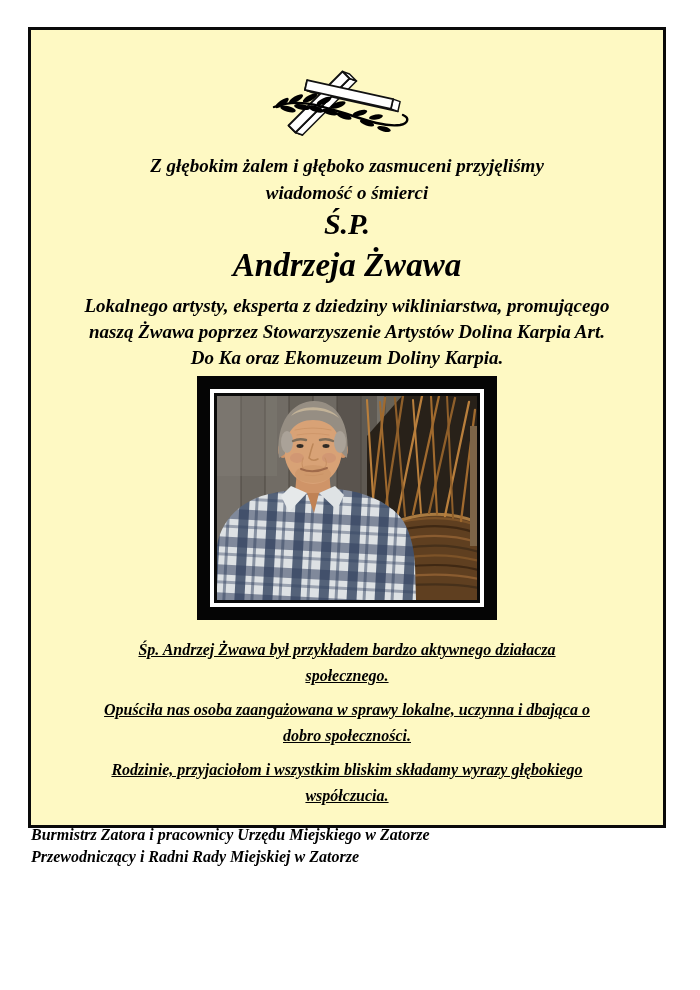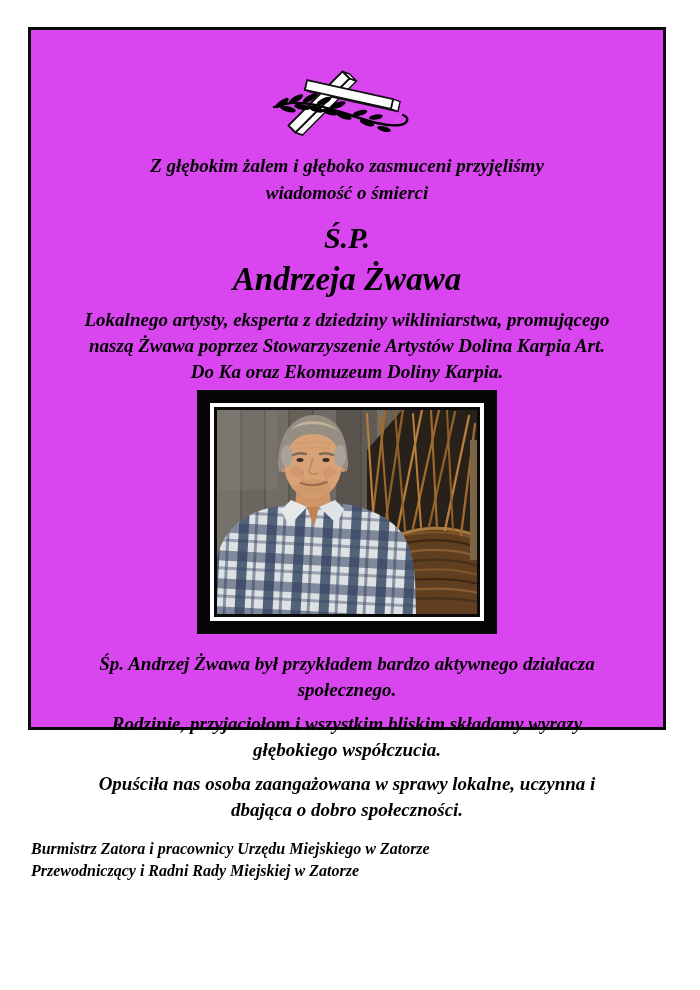--- a/index.html
+++ b/index.html
@@ -3,41 +3,41 @@
 <meta charset="utf-8">
 <style>
   html,body{margin:0;padding:0;}
   body{
     width:700px;height:990px;background:#ffffff;
     font-family:"Liberation Serif","DejaVu Serif",serif;
     color:#000;overflow:hidden;
   }
   .page{position:relative;width:700px;height:990px;background:#fff;}
   .sheet{
-    position:absolute;left:28px;top:27px;width:638px;height:703px;
-    border:3px solid #0a0a0a;box-sizing:border-box;background:#d946ef;
+    position:absolute;left:28px;top:27px;width:638px;height:801px;
+    border:3px solid #0a0a0a;box-sizing:border-box;background:#fef9c3;
   }
   .cross-wrap{width:150px;height:78px;margin:33px auto 0;}
   .txt{font-weight:700;font-style:italic;text-align:center;margin:0 auto;}
   .intro{width:460px;font-size:19px;line-height:27px;margin-top:11px;}
-  .sp{font-size:30px;line-height:36px;margin-top:14px;white-space:nowrap;}
+  .sp{font-size:30px;line-height:36px;white-space:nowrap;}
   .deceased{font-size:33px;line-height:42px;margin-top:2px;white-space:nowrap;}
   .desc{width:525px;font-size:19px;line-height:26px;margin-top:7px;white-space:pre-wrap;}
   .photo-frame{
     width:300px;height:244px;margin:5px auto 0;background:#050505;
     padding:13px;box-sizing:border-box;
   }
   .photo-white{
     width:100%;height:100%;border:4px solid #ffffff;box-sizing:border-box;
   }
   .photo-black{
     width:100%;height:100%;border:3px solid #0a0a0a;box-sizing:border-box;overflow:hidden;
   }
   .photo-black svg{display:block;width:100%;height:100%;}
-  .body-p{width:500px;font-size:19px;line-height:26px;}
+  .body-p{width:500px;font-size:16px;line-height:26px;text-decoration:underline;}
   .p-first{margin-top:17px;}
   .p-next{margin-top:8px;}
   .signatures{margin-top:16px;}
   .sig{font-weight:700;font-style:italic;font-size:16px;line-height:20px;margin:0;text-align:left;}
   .sig + .sig{margin-top:2px;}
 </style>
 </head>
 <body>
 
 <div class="page">
@@ -202,22 +202,22 @@
               </g>
               <ellipse cx="83" cy="50" rx="3.5" ry="1.9" fill="#2f2a25"></ellipse>
               <ellipse cx="109" cy="50" rx="3.5" ry="1.9" fill="#2f2a25"></ellipse>
             </g>
           </svg>
         </div>
       </div>
     </div>
 
     <p class="txt body-p p-first">Śp. Andrzej Żwawa był przykładem bardzo aktywnego działacza społecznego.</p>
+    <p class="txt body-p p-next">Opuściła nas osoba zaangażowana w sprawy lokalne, uczynna i dbająca o dobro społeczności.</p>
     <p class="txt body-p p-next">Rodzinie, przyjaciołom i wszystkim bliskim składamy wyrazy głębokiego współczucia.</p>
-    <p class="txt body-p p-next">Opuściła nas osoba zaangażowana w sprawy lokalne, uczynna i dbająca o dobro społeczności.</p>
 
     <div class="signatures">
       <p class="sig">Burmistrz Zatora i pracownicy Urzędu Miejskiego w Zatorze</p>
       <p class="sig">Przewodniczący i Radni Rady Miejskiej w Zatorze</p>
     </div>
 
   </div>
 </div>
 
 </body></html>

